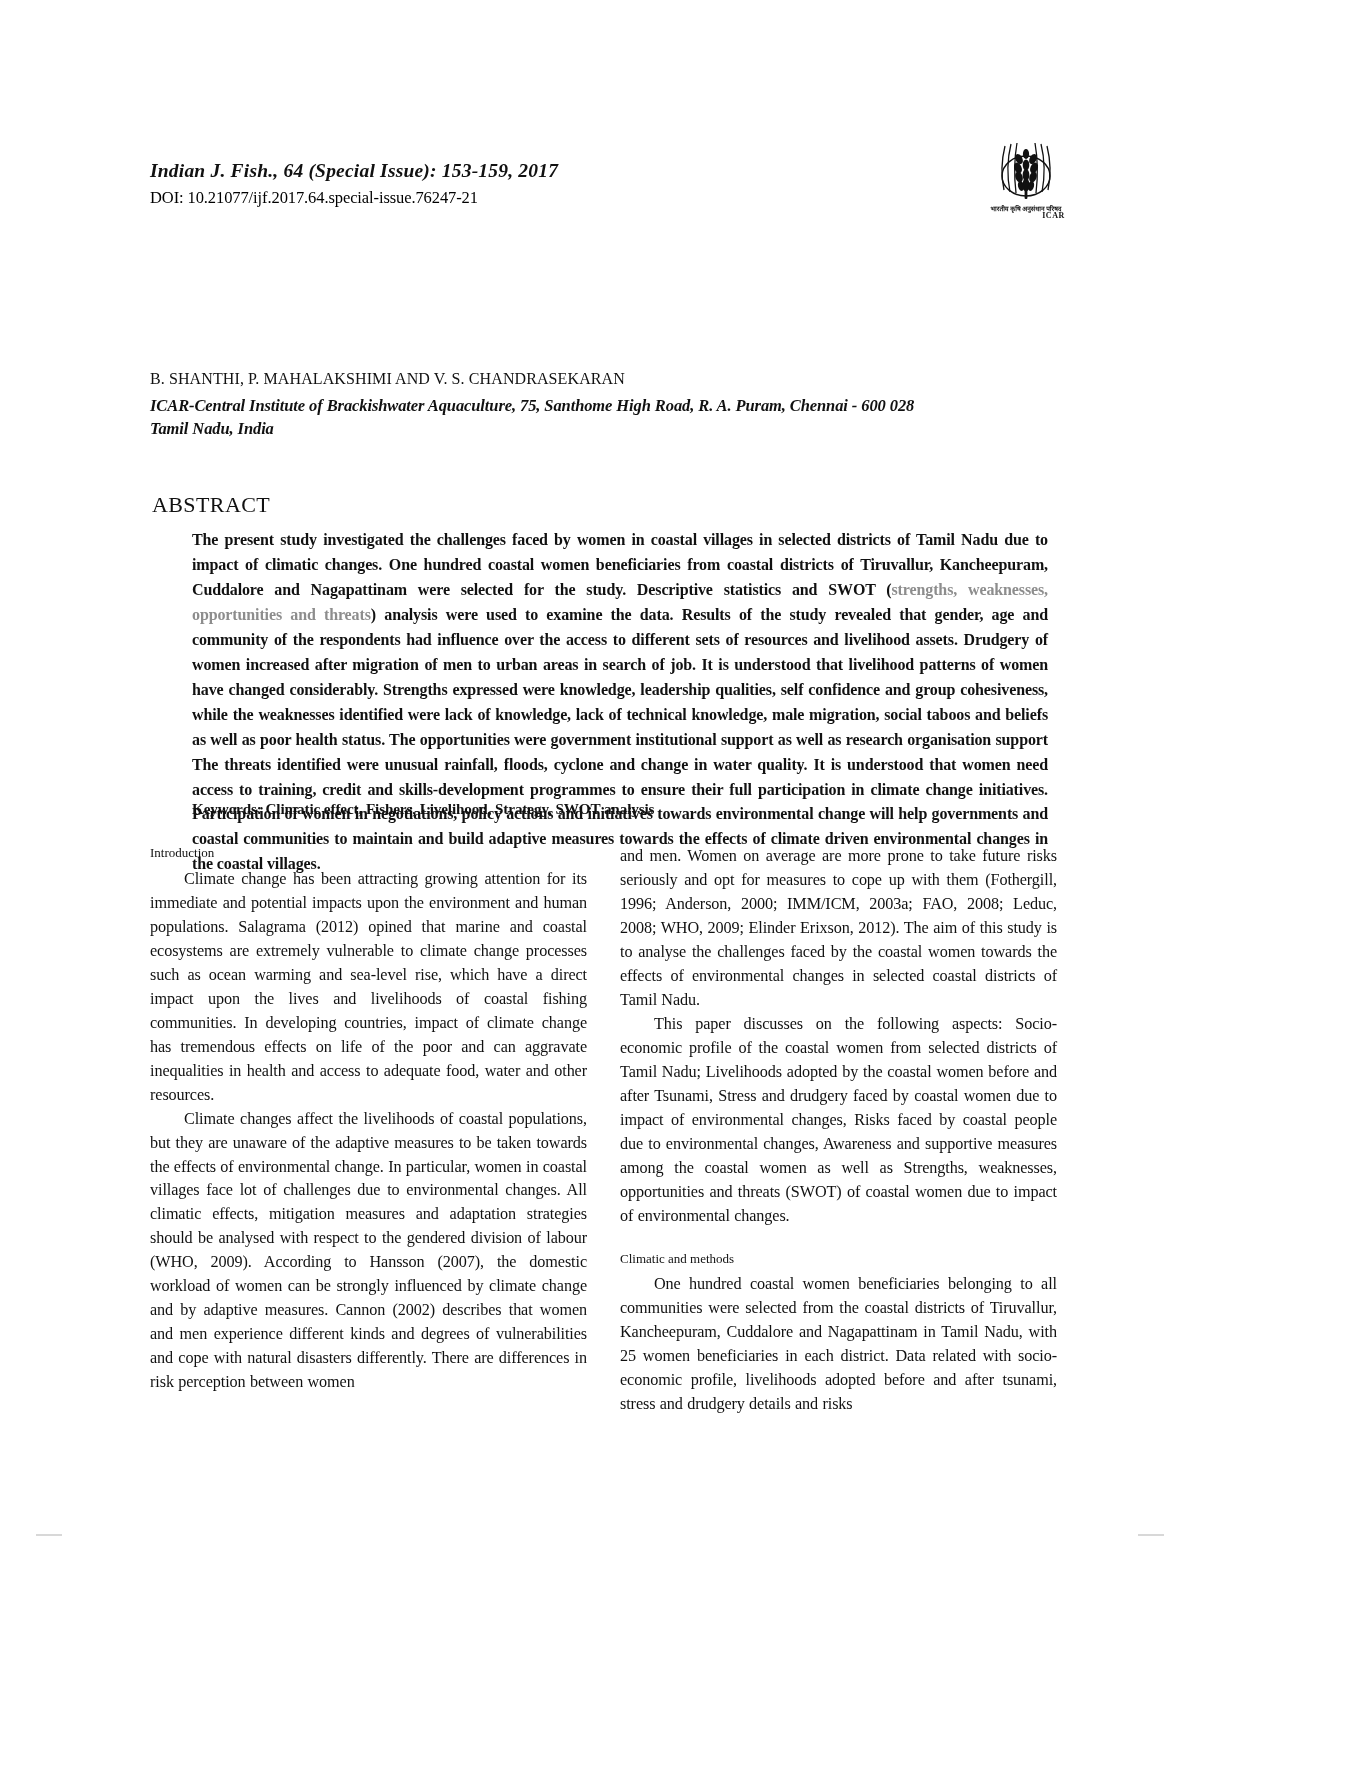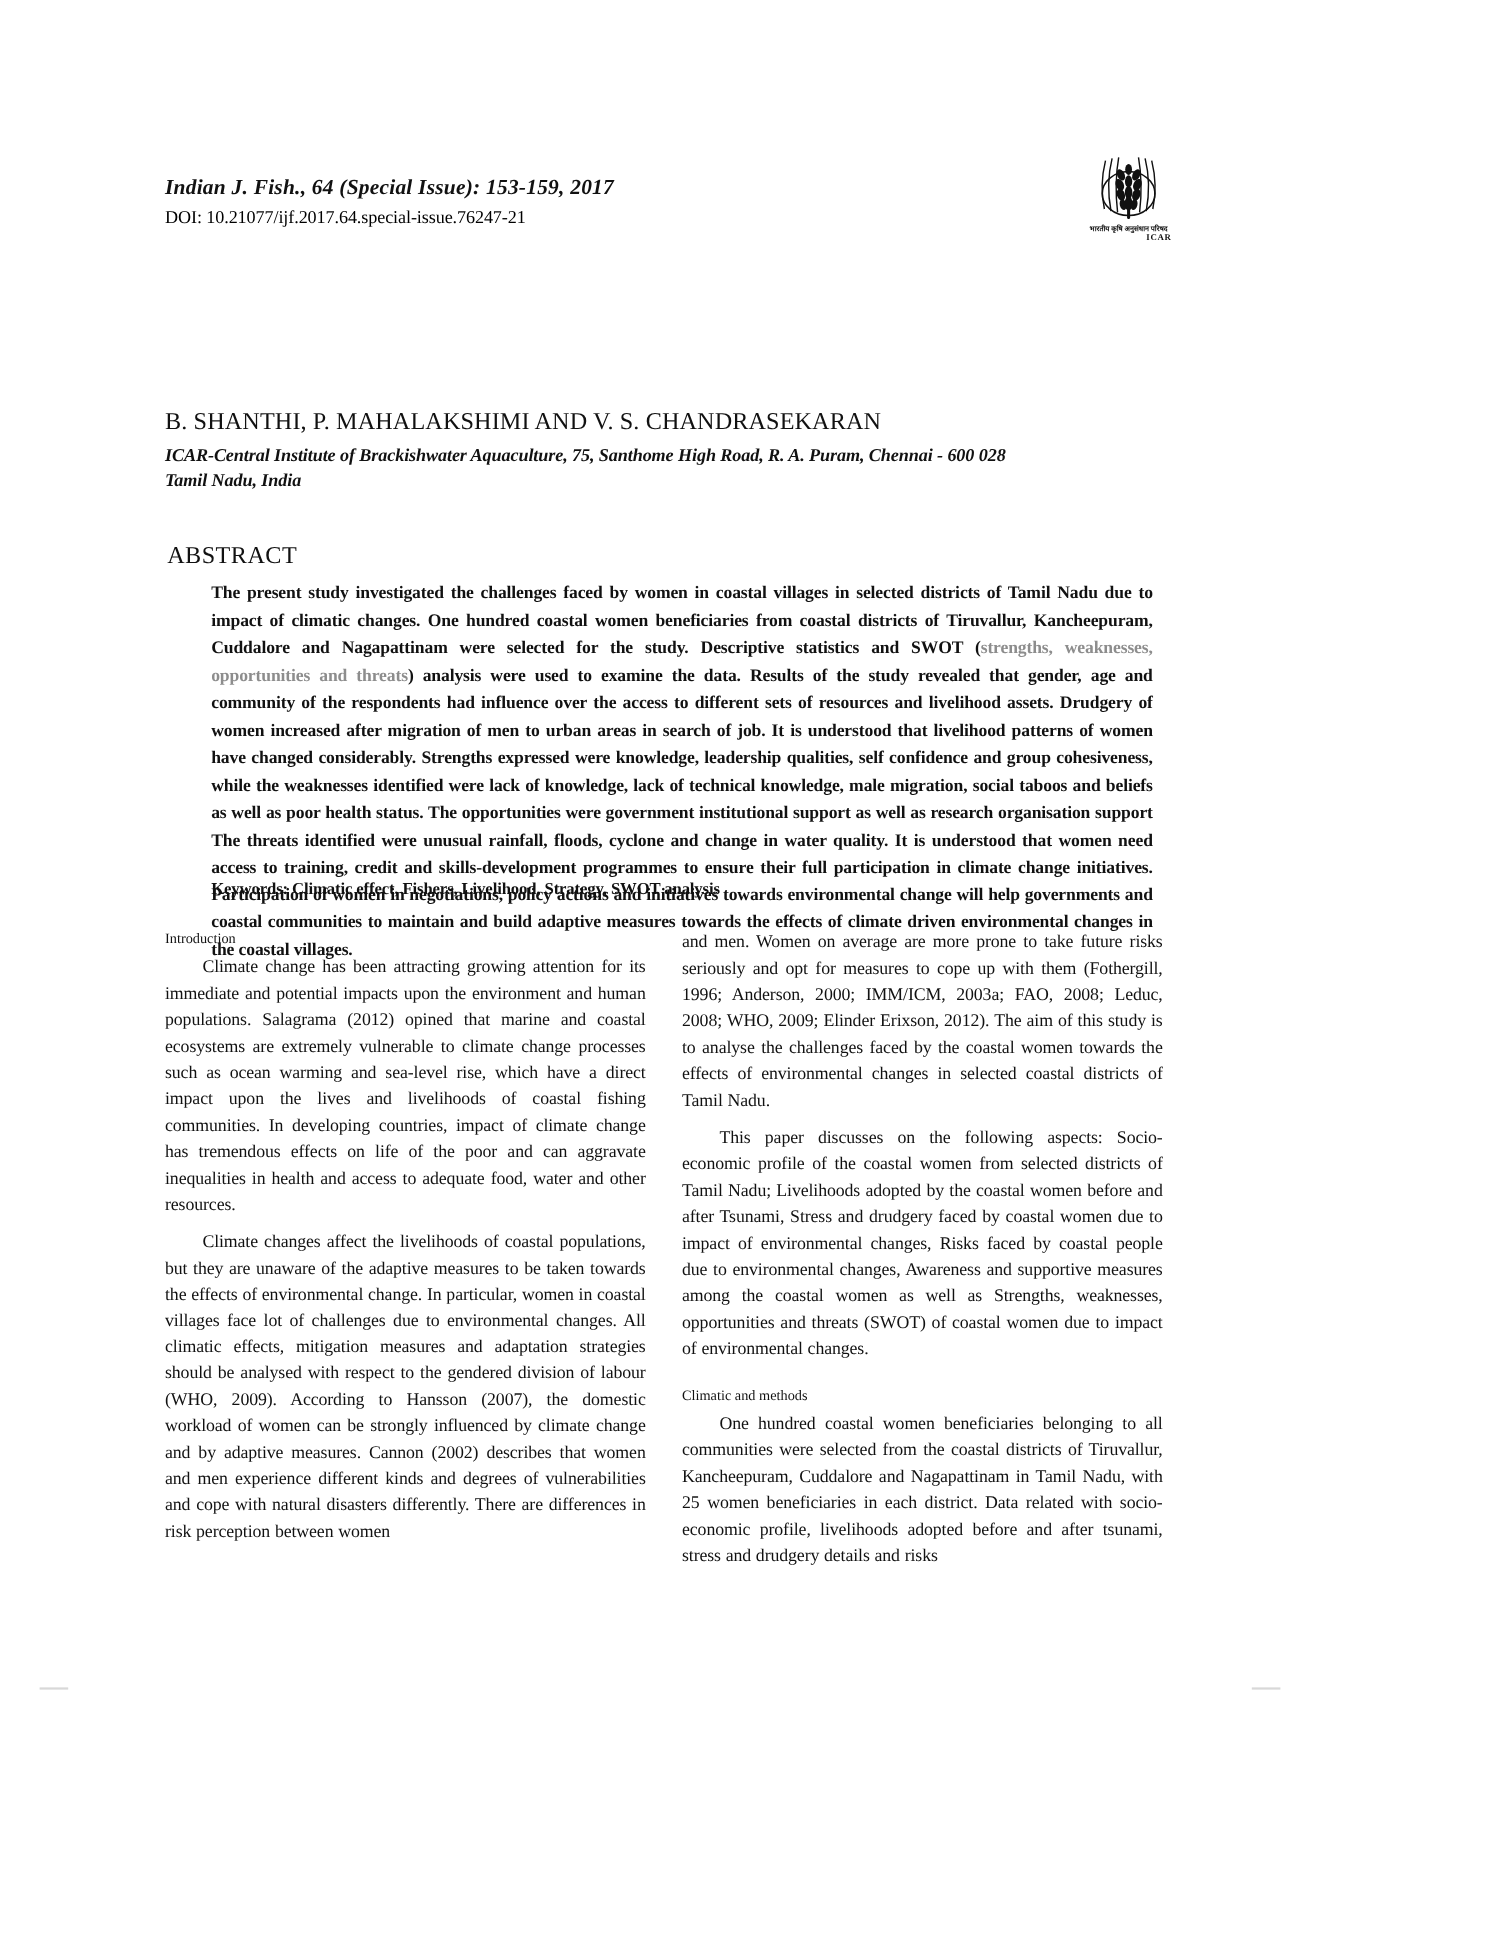--- a/index.html
+++ b/index.html
@@ -79,21 +79,21 @@
   }
 
   
   .authors {
     position: absolute;
     left: 150px;
     top: 370px;
     width: 900px;
   }
   .author-names {
-    font-size: 22px;
+    font-size: 16px;
     letter-spacing: 0.1px;
     color: #111;
   }
   .affiliation {
     font-style: italic;
     font-weight: bold;
     font-size: 16.5px;
     line-height: 1.42;
     margin-top: 6px;
     letter-spacing: -0.1px;
@@ -167,21 +167,21 @@
   .para {
     font-size: 16.2px;
     line-height: 1.48;
     text-align: justify;
     margin: 0 0 0 0;
     text-indent: 34px;
     letter-spacing: -0.1px;
     color: #111;
     word-spacing: 0.4px;
   }
-  .para + .para { margin-top: 10px; }
+  .para + .para { }
 
   
   .edge-mark {
     position: absolute;
     background: #d8d8d8;
     height: 2px;
     width: 26px;
   }
 </style>
 </head>

